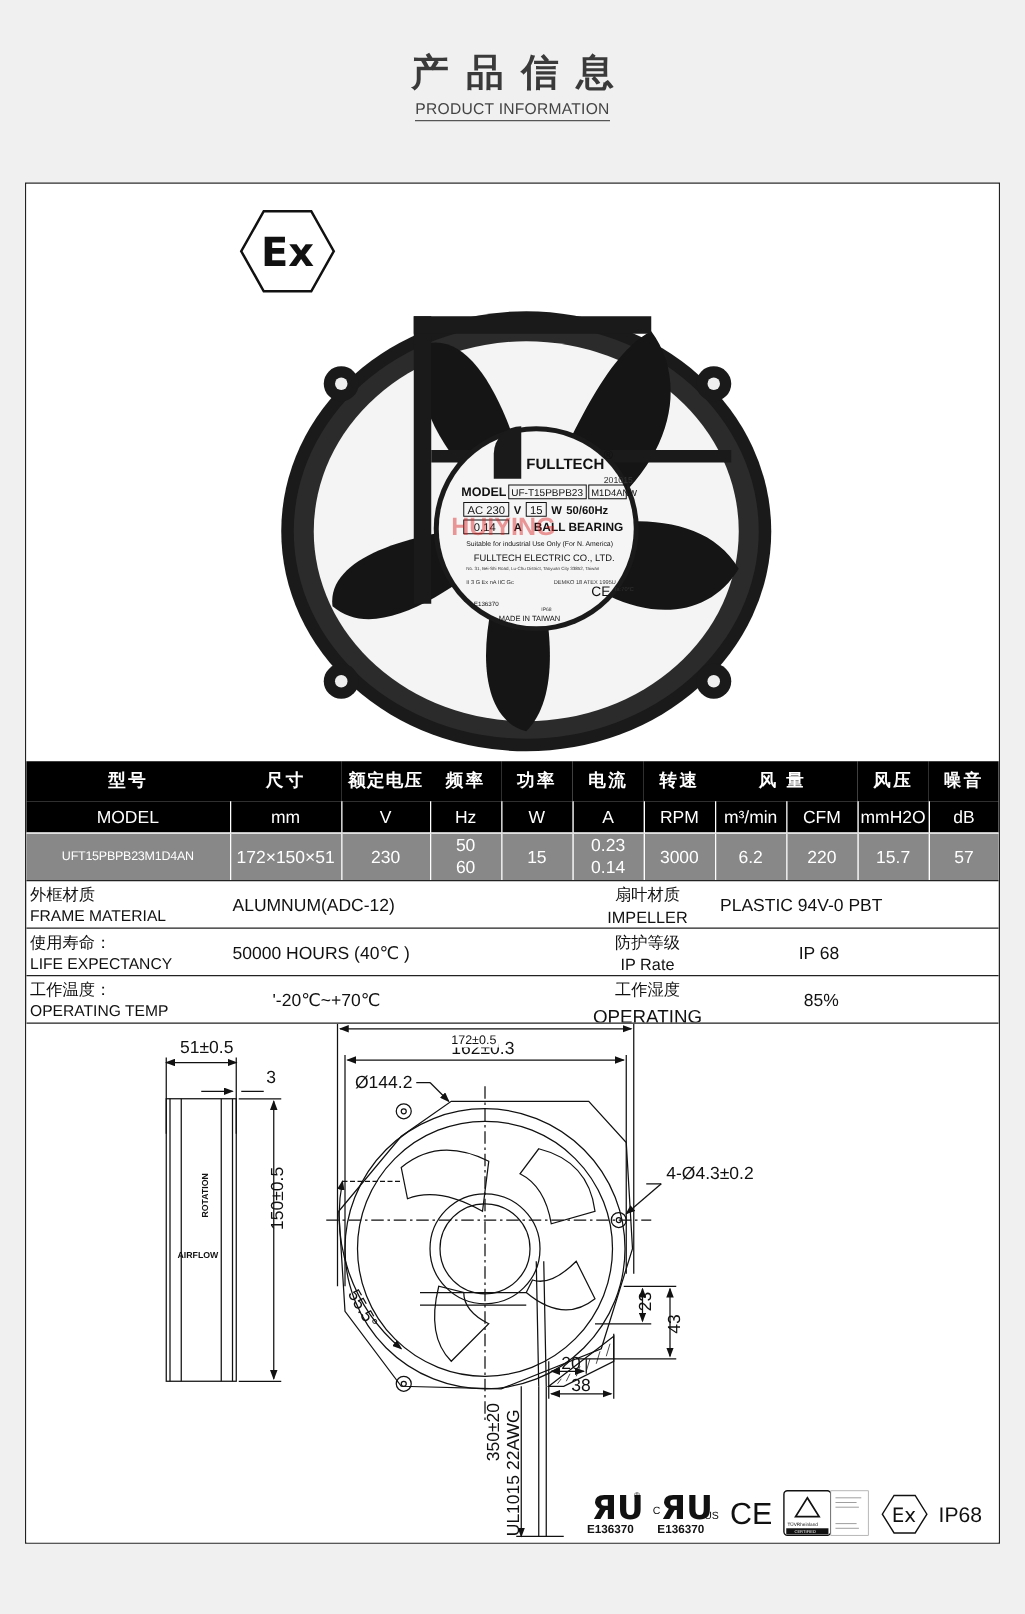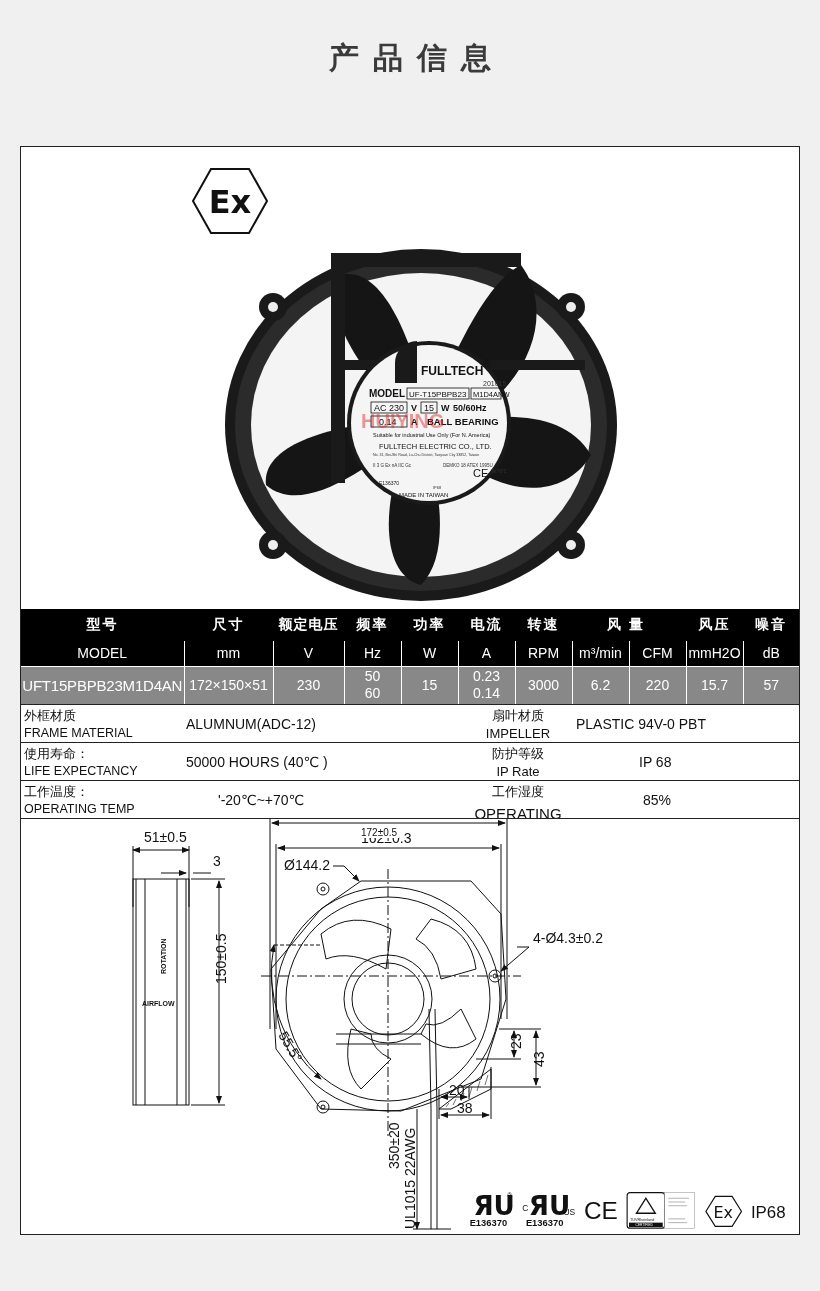--- a/index.html
+++ b/index.html
@@ -19,41 +19,42 @@
   .fan-svg { position: absolute; left: 200px; top: 98px; width: 400px; height: 364px; }
 
   
   .spec { position: absolute; left: 0; top: 462px; width: 778px; border-collapse: collapse; table-layout: fixed; }
   .spec td { text-align: center; vertical-align: middle; font-size: 14px; padding: 0; }
   .row-cn td { background: #000; color: #fff; height: 32px; font-family: "DejaVu Sans", sans-serif; font-weight: bold; font-size: 14px; letter-spacing: 2px; margin-left: 25px; }
   .row-unit td { background: #000; color: #fff; height: 25px; border-left: 1.5px solid #fff; font-size: 14px; }
   .row-unit td:first-child { border-left: none; }
   .row-val td { background: #888; color: #fff; height: 38px; border-left: 1.5px solid #fff; border-top: 1.5px solid #fff; font-size: 14px; line-height: 17px; }
   .row-val td:first-child { border-left: none; }
-  .row-val td.model-val { font-size: 15px; letter-spacing: -0.2px; }
+  .row-val td.model-val { font-size: 10px; letter-spacing: -0.2px; }
 
   .attr { position: absolute; left: 0; width: 778px; height: 38px; border-top: 1.5px solid #222; font-size: 13.5px; }
   .attr .cn { position: absolute; left: 3px; top: 2px; font-family: "DejaVu Sans", sans-serif; font-size: 13px; }
   .attr .en { position: absolute; left: 3px; top: 21px; font-size: 12.5px; }
   .attr .v1 { position: absolute; top: 11px; font-size: 14px; }
   .attr .cn2 { position: absolute; top: 2px; font-family: "DejaVu Sans", sans-serif; font-size: 13px; text-align: center; }
   .attr .en2 { position: absolute; top: 21px; font-size: 13px; text-align: center; }
   .attr .v2 { position: absolute; top: 11px; font-size: 14px; }
 
   
   .drawing { position: absolute; left: 0; top: 671px; width: 778px; height: 418px; border-top: 1.5px solid #222; background: #fff; padding-left: 44px; }
   .drawing svg { position: absolute; left: 0; top: 0; }
 
   .certs { position: absolute; left: 438px; top: 1040px; height: 45px; }
 </style>
 </head>
 <body>
 
 <div class="header">
   <div class="title-cn">产品信息</div>
+  <div class="title-en"><span>PRODUCT INFORMATION</span></div>
 </div>
 
 <div class="panel">
 
   <div class="photo">
     <svg class="ex-badge" viewBox="0 0 78 68">
       <polygon points="20,2 58,2 76,34 58,66 20,66 2,34" fill="none" stroke="#111" stroke-width="2"></polygon>
       <text x="39" y="46" text-anchor="middle" font-family="DejaVu Sans, sans-serif" font-size="32" font-weight="bold" fill="#111">Ex</text>
     </svg>
 

